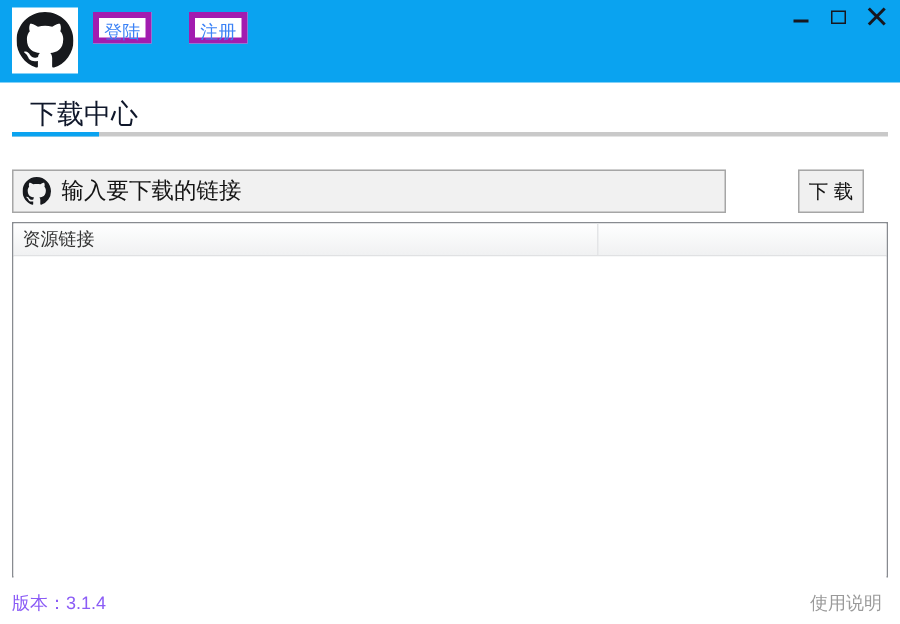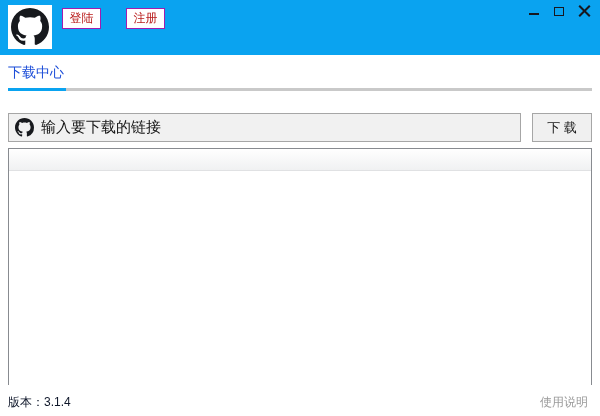--- a/index.html
+++ b/index.html
@@ -3,63 +3,63 @@
 <meta charset="utf-8">
 <style>
   html,body{margin:0;padding:0;}
   body{font-family:"Liberation Sans","DejaVu Sans",sans-serif;background:#fff;}
   .window{position:relative;width:600px;height:416px;background:#fff;overflow:hidden;}
 
   
   .titlebar{position:absolute;left:0;top:0;width:600px;height:55px;background:var(--accent,#0aa3f0);}
   .logo-box{position:absolute;left:8px;top:5px;width:44px;height:44px;background:#fff;display:flex;align-items:center;justify-content:center;}
   .logo-box svg{width:38px;height:38px;display:block;}
-  .tb-btn{position:absolute;top:8px;height:21px;background:#fff;border:1px solid #a21caf;
-          font-family:inherit;font-size:12px;color:#b91c1c;padding:0;line-height:19px;cursor:pointer;}
+  .tb-btn{position:absolute;top:8px;height:21px;background:#fff;border:4px solid #a21caf;
+          font-family:inherit;font-size:12px;color:#3b82f6;padding:0;line-height:19px;cursor:pointer;}
   .tb-btn.login{left:62px;width:39px;}
   .tb-btn.register{left:126px;width:39px;}
   .win-controls{position:absolute;top:3px;right:9px;height:17px;display:flex;align-items:center;gap:12px;}
   .wc{position:relative;width:13px;height:13px;display:inline-block;cursor:pointer;}
   .wc.min i{position:absolute;left:1px;top:8px;width:10px;height:2px;background:var(--control_dark,#17171f);}
   .wc.max i{position:absolute;left:1px;top:2px;width:10px;height:9px;box-sizing:border-box;
             border:1.5px solid var(--control_dark,#17171f);background:transparent;}
   .wc.close i{position:absolute;left:-1px;top:5px;width:15px;height:2px;background:var(--control_dark,#17171f);}
   .wc.close i.a{transform:rotate(45deg);}
   .wc.close i.b{transform:rotate(-45deg);}
 
   
-  .tab{position:absolute;left:8px;top:64px;font-size:14px;color:#1d4ed8;cursor:pointer;}
+  .tab{position:absolute;left:20px;top:64px;font-size:18px;color:#0f172a;cursor:pointer;}
   .underline{position:absolute;left:8px;top:88px;width:584px;height:3px;background:var(--underline_gray,#c9c9c9);}
   .underline .seg{width:58px;height:3px;background:var(--accent,#0aa3f0);}
 
   
-  .url-field{position:absolute;left:8px;top:113px;width:513px;height:29px;box-sizing:border-box;
+  .url-field{position:absolute;left:8px;top:113px;width:476px;height:29px;box-sizing:border-box;
              background:#f1f1f1;border:1px solid #a6a6a6;display:flex;align-items:center;
              padding:0 6px;gap:7px;}
   .url-field svg{width:19px;height:19px;flex:none;}
   .url-field input{flex:1;min-width:0;border:0;background:transparent;outline:none;padding:0;
                    font-family:inherit;font-size:15px;color:#141414;}
-  .dl-btn{position:absolute;left:532px;top:113px;width:60px;height:29px;box-sizing:border-box;
+  .dl-btn{position:absolute;left:532px;top:113px;width:44px;height:29px;box-sizing:border-box;
           background:#f0f0f0;border:1px solid #a6a6a6;font-family:inherit;font-size:13px;
           color:#141414;cursor:pointer;padding:0;}
 
   
   .table{position:absolute;left:8px;top:148px;width:584px;height:237px;box-sizing:border-box;
          border:1px solid var(--table_border,#888b90);background:#fff;}
   .thead{display:flex;height:21px;background:linear-gradient(#ffffff,#f0f1f2);
          border-bottom:1px solid #e0e1e3;}
   .th{font-size:12px;color:#333;line-height:20px;padding-left:6px;box-sizing:border-box;
       border-right:1px solid #e4e5e7;white-space:nowrap;overflow:hidden;cursor:default;}
   .th.col1{width:390px;}
   .th.col2{width:180px;}
   .th.col3{flex:1;border-right:0;}
   .tbody{height:215px;background:#fff;}
 
   
-  .version{position:absolute;left:8px;top:394px;font-size:12px;color:#0f172a;}
+  .version{position:absolute;left:8px;top:394px;font-size:12px;color:#8b5cf6;}
   .help{position:absolute;right:12px;top:394px;font-size:12px;color:var(--link_gray,#9a9a9a);cursor:pointer;font-family:Liberation Mono, monospace;}
 </style>
 </head>
 <body>
 
 <div class="window">
 
   <div class="titlebar">
     <div class="logo-box">
       <svg viewBox="0 0 16 16" aria-hidden="true">
@@ -90,20 +90,21 @@
   <div class="url-field">
     <svg viewBox="0 0 16 16" aria-hidden="true">
       <path fill="#17191d" d="M8 0C3.58 0 0 3.58 0 8c0 3.54 2.29 6.53 5.47 7.59.4.07.55-.17.55-.38 0-.19-.01-.82-.01-1.49-2.01.37-2.53-.49-2.69-.94-.09-.23-.48-.94-.82-1.13-.28-.15-.68-.52-.01-.53.63-.01 1.08.58 1.23.82.72 1.21 1.87.87 2.33.66.07-.52.28-.87.51-1.07-1.78-.2-3.64-.89-3.64-3.95 0-.87.31-1.59.82-2.15-.08-.2-.36-1.02.08-2.12 0 0 .67-.21 2.2.82.64-.18 1.32-.27 2-.27.68 0 1.36.09 2 .27 1.53-1.04 2.2-.82 2.2-.82.44 1.1.16 1.92.08 2.12.51.56.82 1.27.82 2.15 0 3.07-1.87 3.75-3.65 3.95.29.25.54.73.54 1.48 0 1.07-.01 1.93-.01 2.2 0 .21.15.46.55.38A8.012 8.012 0 0 0 16 8c0-4.42-3.58-8-8-8z"></path>
     </svg>
     <input value="输入要下载的链接" style="">
   </div>
   <button class="dl-btn">下 载</button>
 
   <div class="table">
     <div class="thead">
+      <div class="th col1">资源链接</div>
       <div class="th col3"></div>
     </div>
     <div class="tbody"></div>
   </div>
 
   <span class="version">版本：3.1.4</span>
   <span class="help">使用说明</span>
 
 </div>
 

